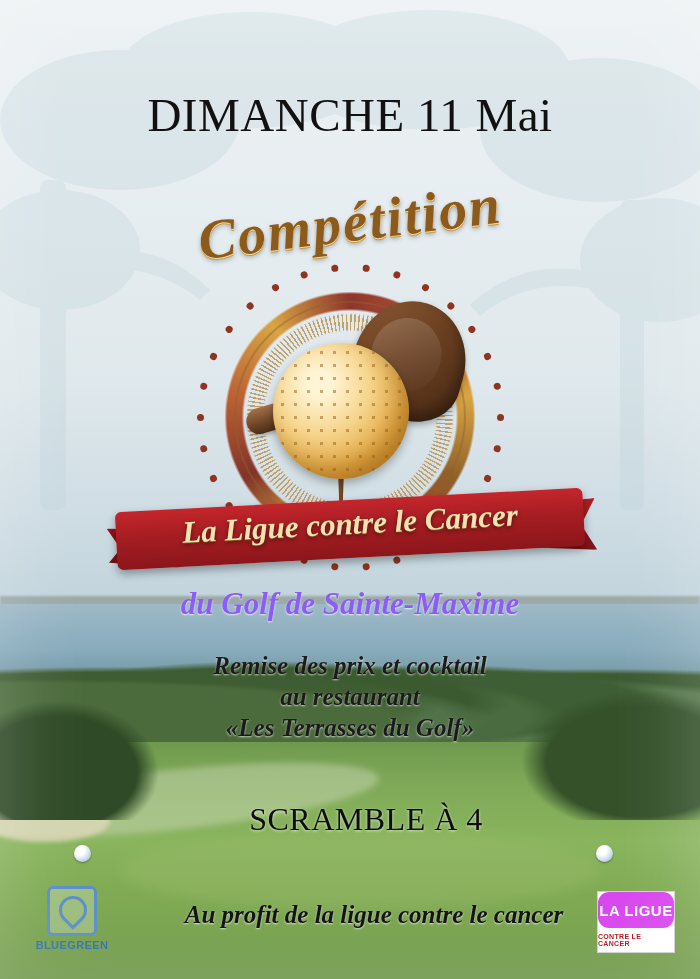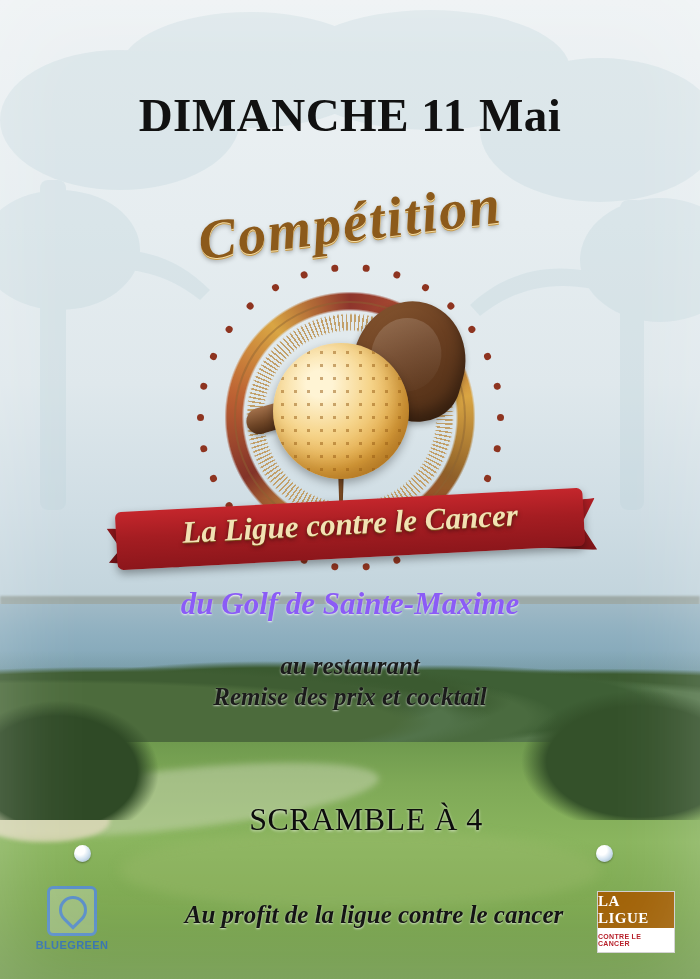--- a/index.html
+++ b/index.html
@@ -135,21 +135,21 @@
   }
 
   
   .date-title {
     position: absolute;
     left: 0; top: 88px;
     width: 700px;
     text-align: center;
     font-family: "Liberation Serif", serif;
     font-size: 47px;
-    font-weight: bold;
+    font-weight: normal;
     color: #111;
     letter-spacing: 0.5px;
   }
 
   
   .emblem {
     position: absolute;
     left: 176px;
     top: 243px;
     width: 348px;
@@ -434,29 +434,30 @@
     left: 597px;
     top: 891px;
     width: 78px;
     height: 62px;
     background: #ffffff;
     border: 1px solid #d0d0d0;
     box-sizing: border-box;
   }
   .ligue-top {
     height: 36px;
-    background: #a16207;
+    background: #d946ef;
     color: #ffffff;
-    font-family: Liberation Serif, serif;
+    font-family: Liberation Sans, sans-serif;
     font-weight: bold;
     font-size: 15px;
     display: flex;
     align-items: center;
     justify-content: center;
     letter-spacing: 0.5px;
+    border-radius: 11px;
   }
   .ligue-bottom {
     height: 24px;
     color: #b3121d;
     font-family: "Liberation Sans", sans-serif;
     font-weight: bold;
     font-size: 7px;
     display: flex;
     align-items: center;
     justify-content: center;
@@ -551,22 +552,23 @@
   <div class="ribbon-wrap">
     <div class="ribbon-tail-l"></div>
     <div class="ribbon-tail-r"></div>
     <div class="ribbon-band"></div>
     <div class="ribbon-text">La Ligue contre le Cancer</div>
   </div>
 
   <div class="golf-name">du Golf de Sainte-Maxime</div>
 
   <div class="cocktail-block">
+    <div>Remise des prix et cocktail</div>
     <div>au restaurant</div>
-    <div>Remise des prix et cocktail</div>
+    <div>«Les Terrasses du Golf»</div>
   </div>
 
   <div class="scramble-block">
     <div class="l1">SCRAMBLE À 4</div>
   </div>
   <div class="ball-deco ball-left"></div>
   <div class="ball-deco ball-right"></div>
 
   <div class="benefit-line">Au profit de la ligue contre le cancer</div>
 

